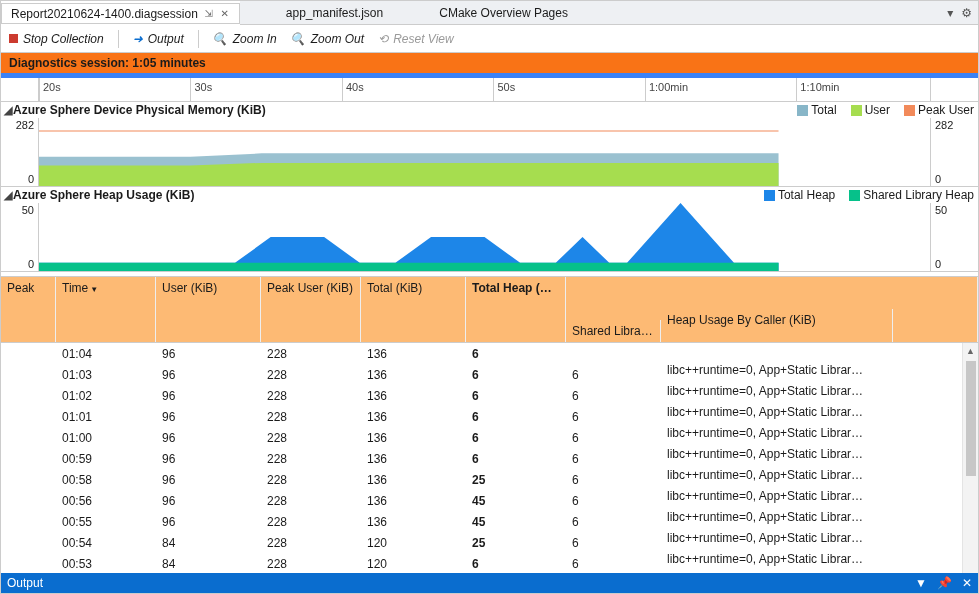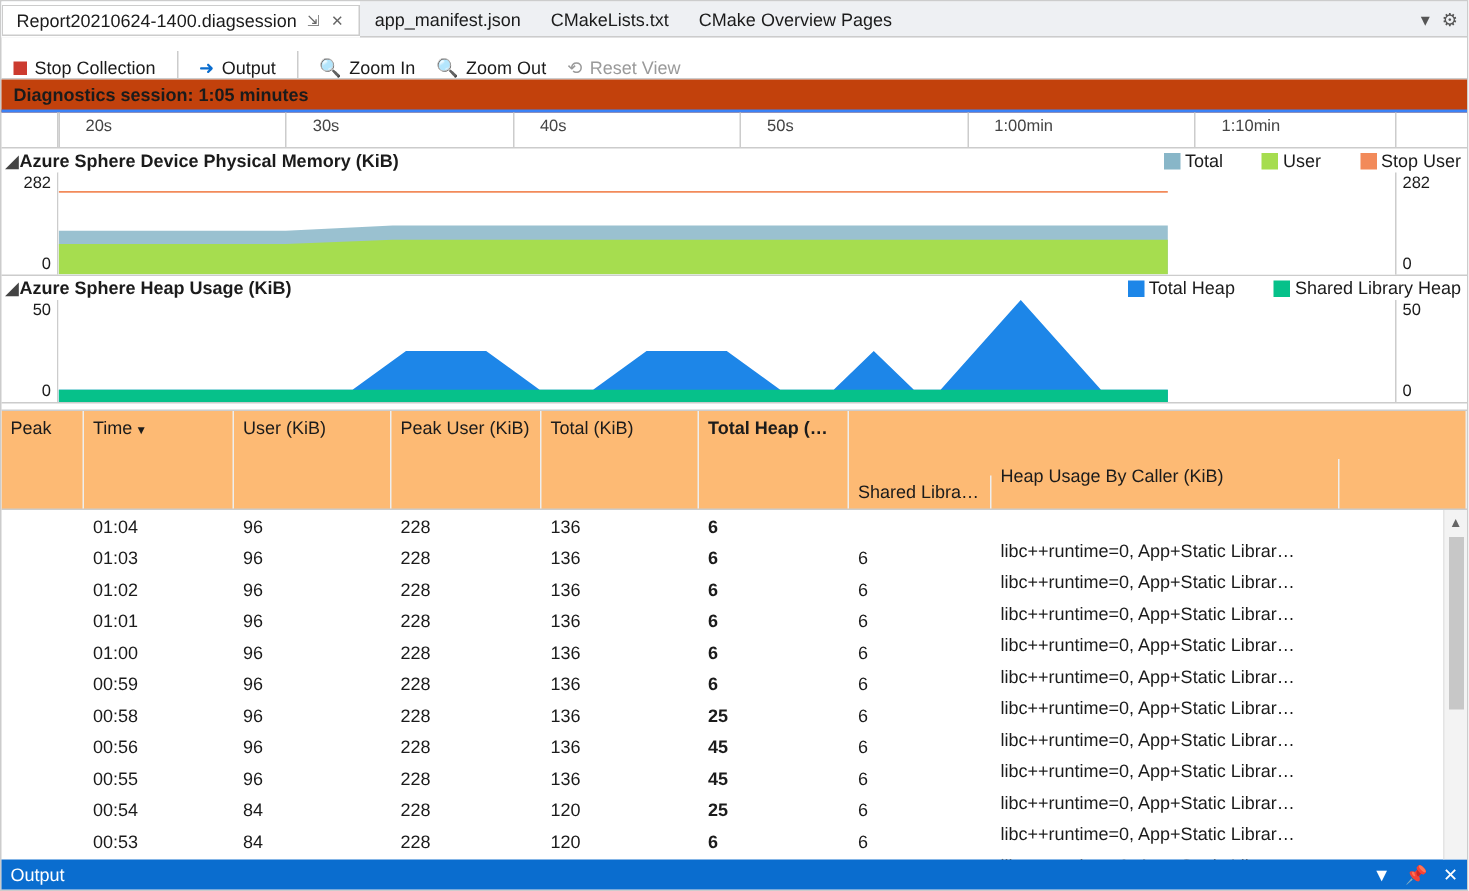--- a/index.html
+++ b/index.html
@@ -1,43 +1,43 @@
 <!DOCTYPE html>
 <html><head>
 <meta charset="utf-8">
 <style>
   *{box-sizing:border-box;margin:0;padding:0;font-family:"Segoe UI",Tahoma,sans-serif;}
   html,body{width:979px;height:594px;overflow:hidden;background:#fff;color:#1b1b1b;font-size:12px;}
   .root{display:flex;flex-direction:column;width:100%;height:100%;border:1px solid #ccc;}
   
-  .tabstrip{display:flex;align-items:center;height:24px;background:#eef0f3;border-bottom:1px solid #ccc;}
+  .tabstrip{display:flex;align-items:center;height:24px;background:#eef0f3;border-bottom:1px solid #ccc;gap:36px;}
   .tab{padding:0 10px;height:24px;display:flex;align-items:center;gap:6px;cursor:default;}
   .tab.active{background:#fff;border-top:2px solid transparent;border-bottom:1px solid #fff;margin-bottom:-1px;box-shadow:inset 0 0 0 1px #ccc;}
   .tab .pin,.tab .close{width:10px;height:10px;display:inline-flex;align-items:center;justify-content:center;color:#666;font-size:10px;}
   .tr-icons{margin-left:auto;display:flex;gap:8px;padding-right:6px;color:#555;}
   
-  .toolbar{display:flex;align-items:flex-end;height:28px;gap:14px;padding:0 8px;border-bottom:1px solid #ccc;}
+  .toolbar{display:flex;align-items:center;height:28px;gap:14px;padding:0 8px;border-bottom:1px solid #ccc;font-style:italic;}
   .tbtn{display:flex;align-items:center;gap:5px;cursor:default;}
   .sep{width:1px;height:18px;background:#ccc;}
   .sq{width:9px;height:9px;}
   .disabled{color:#9a9a9a;}
   
-  .session{padding:3px 8px;border-bottom:2px solid #3b82f6;background:#c2410c;}
+  .session{padding:3px 8px;border-bottom:5px solid #3b82f6;background:#f97316;}
   
   .ruler{height:24px;border-bottom:1px solid #ccc;position:relative;display:flex;}
   .ruler .gutterL{width:38px;border-right:1px solid #ccc;}
   .ruler .track{flex:1;position:relative;}
   .ruler .gutterR{width:48px;border-left:1px solid #ccc;}
-  .tick{position:absolute;top:0;bottom:0;border-left:1px solid #ccc;padding-left:17px;padding-top:3px;font-size:11px;color:#444;}
+  .tick{position:absolute;top:0;bottom:0;border-left:1px solid #ccc;padding-left:3px;padding-top:3px;font-size:11px;color:#444;}
   
   .chart{border-bottom:1px solid #ccc;}
   .chart-head{display:flex;align-items:center;padding:1px 4px 1px 2px;font-size:12px;}
   .chart-head .title{font-weight:700;}
   .chart-head .exp{display:inline-block;width:10px;text-align:center;color:#444;}
-  .legend{margin-left:auto;display:flex;gap:26px;align-items:center;}
+  .legend{margin-left:auto;display:flex;gap:14px;align-items:center;}
   .legend span{display:flex;align-items:center;gap:3px;}
   .lg{width:11px;height:11px;display:inline-block;}
   .chart-body{display:flex;height:68px;}
   .ygutter{width:38px;display:flex;flex-direction:column;justify-content:space-between;align-items:flex-end;padding:1px 4px 1px 0;border-right:1px solid #ccc;font-size:11px;}
   .ygutterR{width:48px;display:flex;flex-direction:column;justify-content:space-between;align-items:flex-start;padding:1px 0 1px 4px;border-left:1px solid #ccc;font-size:11px;}
   .plot{flex:1;position:relative;overflow:hidden;background:#fff;}
   .plot svg{position:absolute;inset:0;width:100%;height:100%;}
   
   .grid{flex:1;overflow:hidden;display:flex;flex-direction:column;border-top:1px solid #ccc;margin-top:4px;}
   .ghead{display:flex;background:#fdba74;border-bottom:1px solid #ccc;}
@@ -62,23 +62,20 @@
   <div class="tabstrip">
     <div class="tab active">
       <span>Report20210624-1400.diagsession</span>
       <span class="pin">⇲</span>
       <span class="close">✕</span>
     </div>
     <div class="tab">
         <span>app_manifest.json</span>
       </div>
     <div class="tab">
-        <span>CMakeLists.txt</span>
-      </div>
-    <div class="tab">
         <span>CMake Overview Pages</span>
       </div>
     <div class="tr-icons">
       <span>▾</span>
       <span>⚙</span>
     </div>
   </div>
 
   <div class="toolbar">
     <div class="tbtn">
@@ -130,21 +127,21 @@
         <span>
             <i class="lg" style="background:#88b6c8"></i>
             <span>Total</span>
           </span>
         <span>
             <i class="lg" style="background:#a6dd4f"></i>
             <span>User</span>
           </span>
         <span>
             <i class="lg" style="background:#f28a5a"></i>
-            <span>Stop User</span>
+            <span>Peak User</span>
           </span>
       </div>
     </div>
     <div class="chart-body">
       <div class="ygutter">
           <span>282</span>
           <span>0</span>
         </div>
       <div class="plot">
         <svg viewBox="0 0 100 100" preserveAspectRatio="none">

